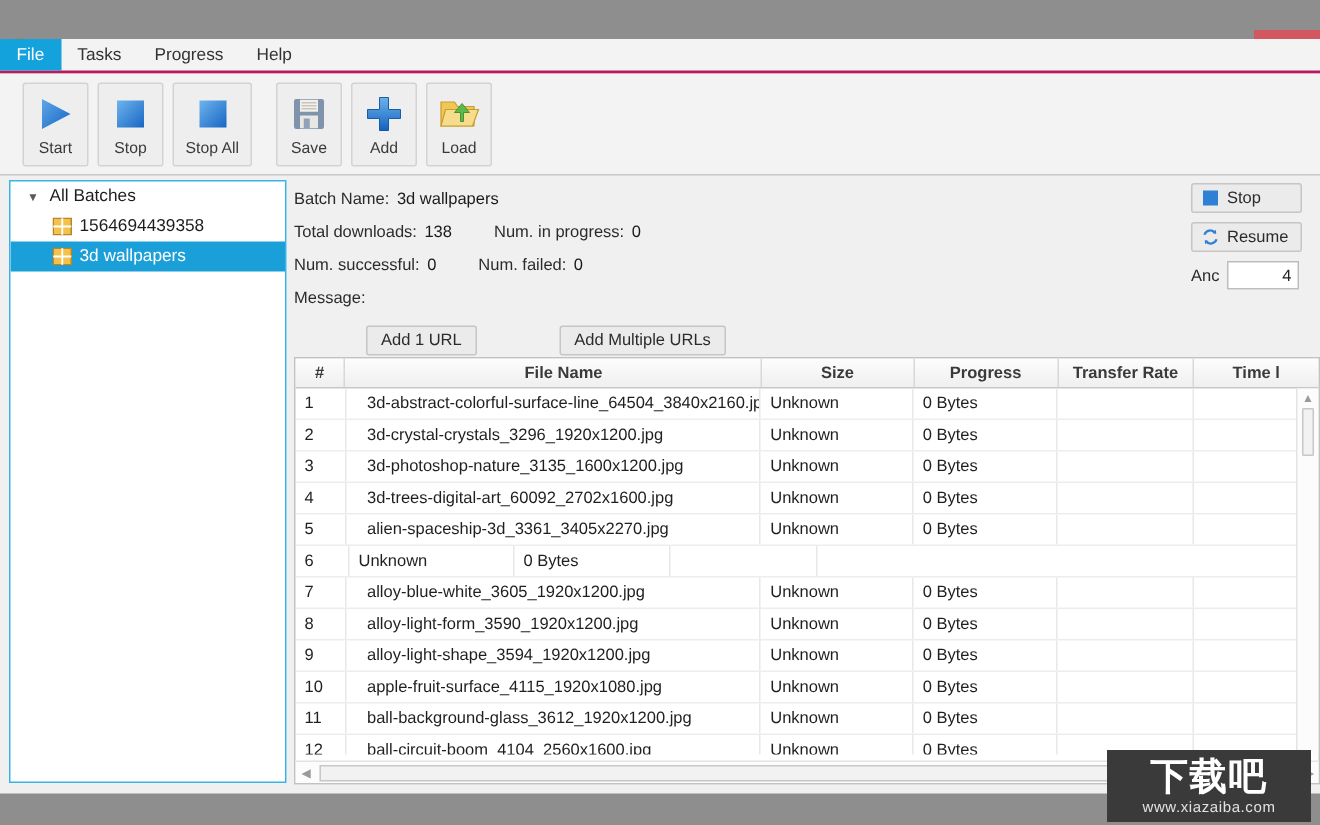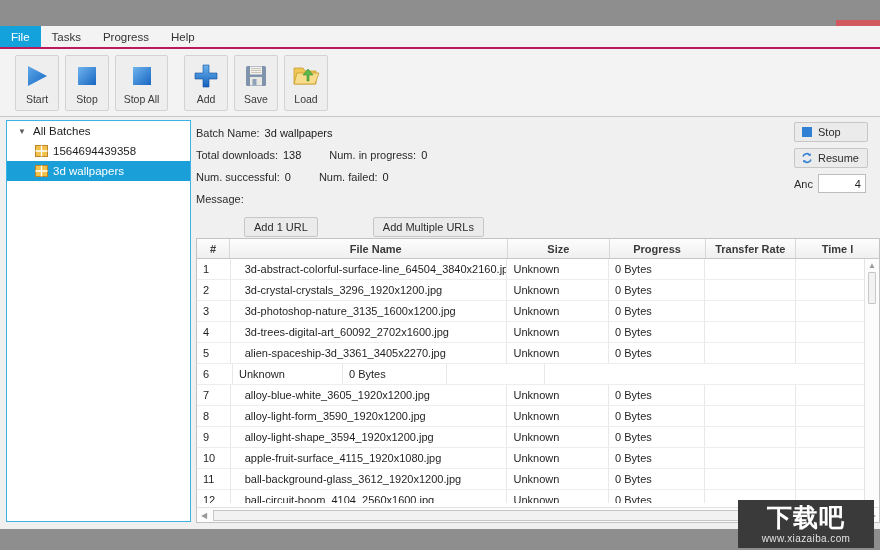--- a/index.html
+++ b/index.html
@@ -342,50 +342,50 @@
           <rect x="4" y="4" width="18" height="18" fill="url(#gs)"></rect>
         </svg>
       </span>
       <span class="lbl">Stop All</span>
     </div>
 
     <div class="tb-gap"></div>
 
     <div class="tbtn">
       <span class="ico">
+        <svg width="26" height="26" viewBox="0 0 26 26">
+          <rect x="3" y="3" width="20" height="20" rx="1.5" fill="#7f93ad"></rect>
+          <rect x="7" y="3.5" width="12" height="8" fill="#f2f0ea"></rect>
+          <rect x="8" y="5" width="10" height="1" fill="#c9c5bb"></rect>
+          <rect x="8" y="7" width="10" height="1" fill="#c9c5bb"></rect>
+          <rect x="8" y="9" width="10" height="1" fill="#c9c5bb"></rect>
+          <rect x="7" y="14" width="12" height="8.5" fill="#e9e7e1"></rect>
+          <rect x="9.5" y="16" width="4" height="6.5" fill="#8fa2ba"></rect>
+        </svg>
+      </span>
+      <span class="lbl">Save</span>
+    </div>
+
+    <div class="tbtn">
+      <span class="ico">
         <svg width="28" height="28" viewBox="0 0 28 28">
           <defs>
               <linearGradient id="ga" x1="0" y1="0" x2="0" y2="1">
             <stop offset="0" stop-color="#6cb2ec"></stop>
                 <stop offset="1" stop-color="#1462bf"></stop>
               </linearGradient>
             </defs>
           <path d="M11 3 H17 V11 H25 V17 H17 V25 H11 V17 H3 V11 H11 Z" fill="url(#ga)" stroke="#0d4f9e" stroke-width=".6"></path>
         </svg>
       </span>
       <span class="lbl">Add</span>
     </div>
 
     <div class="tbtn">
       <span class="ico">
-        <svg width="26" height="26" viewBox="0 0 26 26">
-          <rect x="3" y="3" width="20" height="20" rx="1.5" fill="#7f93ad"></rect>
-          <rect x="7" y="3.5" width="12" height="8" fill="#f2f0ea"></rect>
-          <rect x="8" y="5" width="10" height="1" fill="#c9c5bb"></rect>
-          <rect x="8" y="7" width="10" height="1" fill="#c9c5bb"></rect>
-          <rect x="8" y="9" width="10" height="1" fill="#c9c5bb"></rect>
-          <rect x="7" y="14" width="12" height="8.5" fill="#e9e7e1"></rect>
-          <rect x="9.5" y="16" width="4" height="6.5" fill="#8fa2ba"></rect>
-        </svg>
-      </span>
-      <span class="lbl">Save</span>
-    </div>
-
-    <div class="tbtn">
-      <span class="ico">
         <svg width="28" height="26" viewBox="0 0 28 26">
           <path d="M2 5 H11 L13 8 H24 V21 H2 Z" fill="#f0c755" stroke="#c89d2c" stroke-width=".8"></path>
           <path d="M5 10 H27 L23 21 H2 Z" fill="#f7dc8c" stroke="#c89d2c" stroke-width=".8"></path>
           <path d="M17 6 L17 12 L21 12 L16 18 L11 12 L15 12 L15 6 Z" fill="#5dba4a" stroke="#3c8a2f" stroke-width=".6" transform="rotate(180 16 12)"></path>
         </svg>
       </span>
       <span class="lbl">Load</span>
     </div>
   </div>
 

